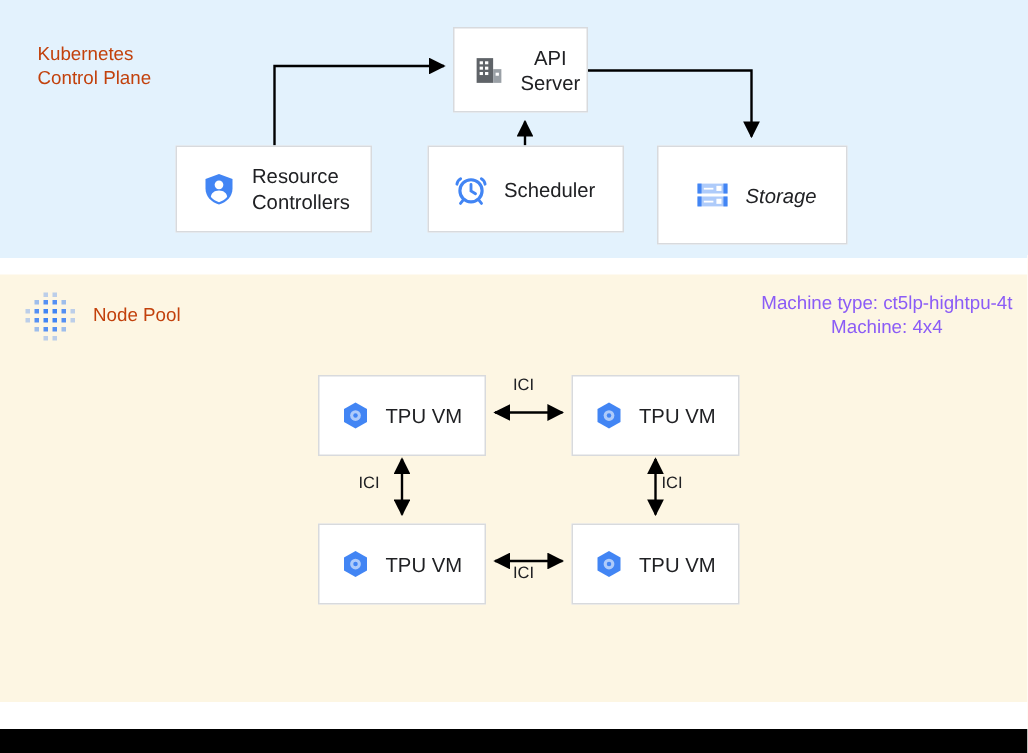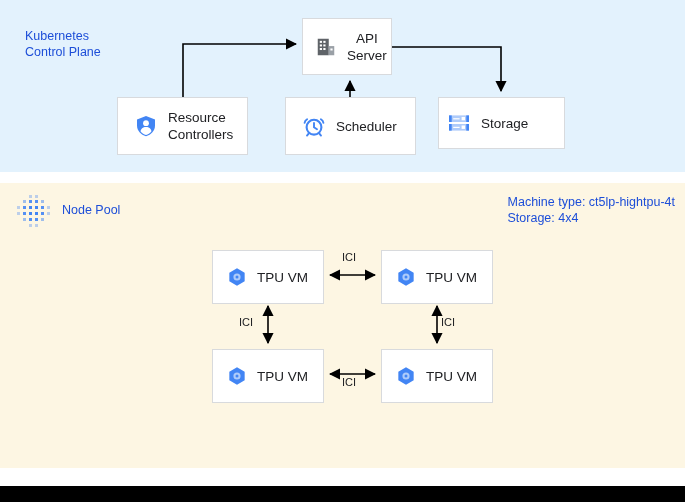--- a/index.html
+++ b/index.html
@@ -33,43 +33,43 @@
   }
   #bottom-bar {
     top: 486px;
     height: 16px;
     background: #000000;
   }
 
   
   .panel-title {
     position: absolute;
-    color: #1d4ed8;
+    color: #c2410c;
     font-size: 12.5px;
     line-height: 16px;
     white-space: pre-line;
   }
   #control-plane-title {
     left: 25px;
     top: 28px;
   }
   #node-pool-title {
     left: 62px;
     top: 202px;
     line-height: 17px;
     text-align: right;
   }
 
   
   #machine-meta {
     position: absolute;
     right: 10px;
     top: 194px;
-    text-align: left;
-    color: #1d4ed8;
+    text-align: center;
+    color: #8b5cf6;
     font-size: 12.5px;
     line-height: 16px;
   }
 
   
   .node-box {
     position: absolute;
     background: #ffffff;
     border: 1px solid #d8dadd;
     box-sizing: border-box;
@@ -85,21 +85,21 @@
   }
   .node-icon {
     flex: 0 0 auto;
     display: block;
   }
 
   
   #api-server-box     { left: 302px; top: 18px;  width: 90px;  height: 57px; padding-left: 12px; text-align: center; }
   #resource-ctrl-box  { left: 117px; top: 97px;  width: 131px; height: 58px; padding-left: 16px; }
   #scheduler-box      { left: 285px; top: 97px;  width: 131px; height: 58px; padding-left: 16px; }
-  #storage-box        { left: 438px; top: 97px;  width: 127px; height: 52px; padding-left: 8px; }
+  #storage-box        { left: 438px; top: 97px;  width: 127px; height: 66px; padding-left: 24px; font-style: italic; }
 
   
   .tpu-box {
     width: 112px;
     height: 54px;
     padding-left: 14px;
   }
   #tpu-vm-0 { left: 212px; top: 250px; }
   #tpu-vm-1 { left: 381px; top: 250px; }
   #tpu-vm-2 { left: 212px; top: 349px; }
@@ -231,21 +231,21 @@
     <rect x="27" y="24" width="3" height="3" opacity="0.5"></rect>
     <rect x="15" y="30" width="3" height="3" opacity="0.35"></rect>
     <rect x="21" y="30" width="3" height="3" opacity="0.35"></rect>
   </g>
 </svg>
 
 <div class="panel-title" id="node-pool-title">Node Pool</div>
 
 <div id="machine-meta">
   <div>Machine type: ct5lp-hightpu-4t</div>
-  <div>Storage: 4x4</div>
+  <div>Machine: 4x4</div>
 </div>
 
 <svg class="connector-layer">
   <defs>
     <marker id="arrow-head-2" viewBox="0 0 10 10" refX="9" refY="5" markerWidth="7" markerHeight="7" orient="auto-start-reverse">
       <path d="M 0 0 L 10 5 L 0 10 z" fill="#000000"></path>
     </marker>
   </defs>
   <line x1="330" y1="275" x2="375" y2="275" stroke="#000000" stroke-width="1.6" marker-start="url(#arrow-head-2)" marker-end="url(#arrow-head-2)"></line>
   <line x1="268" y1="306" x2="268" y2="343" stroke="#000000" stroke-width="1.6" marker-start="url(#arrow-head-2)" marker-end="url(#arrow-head-2)"></line>

